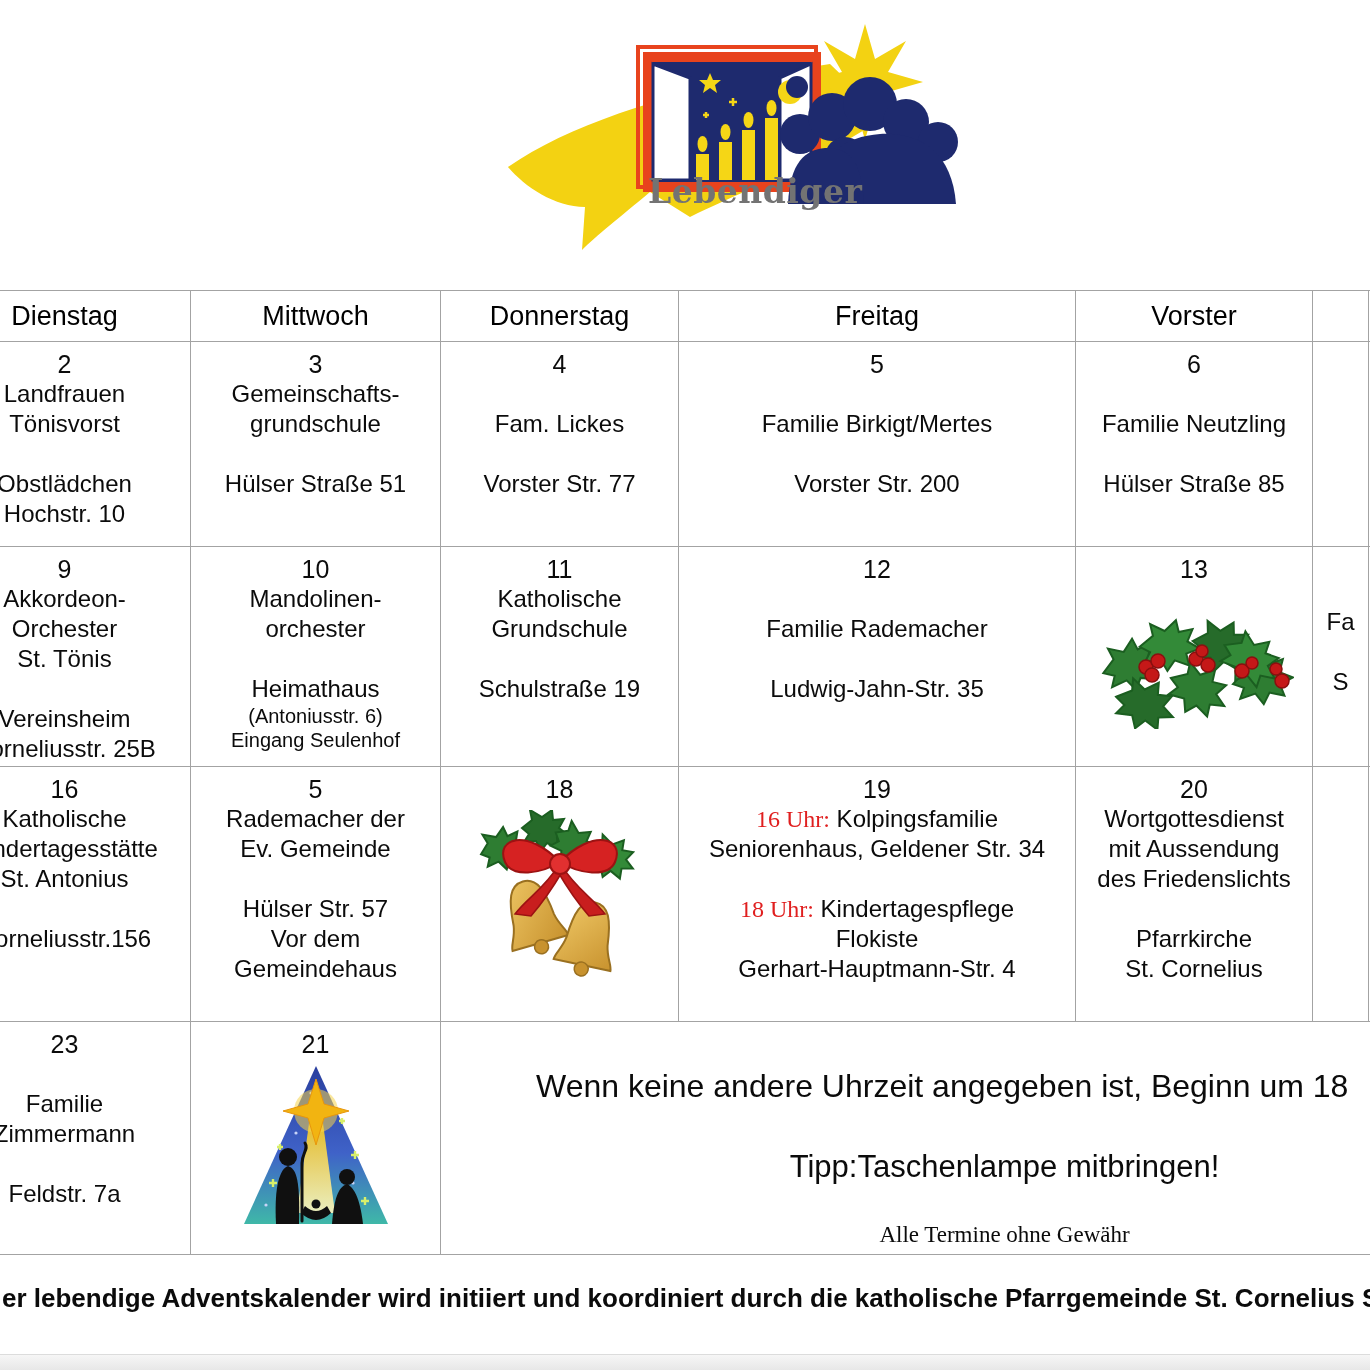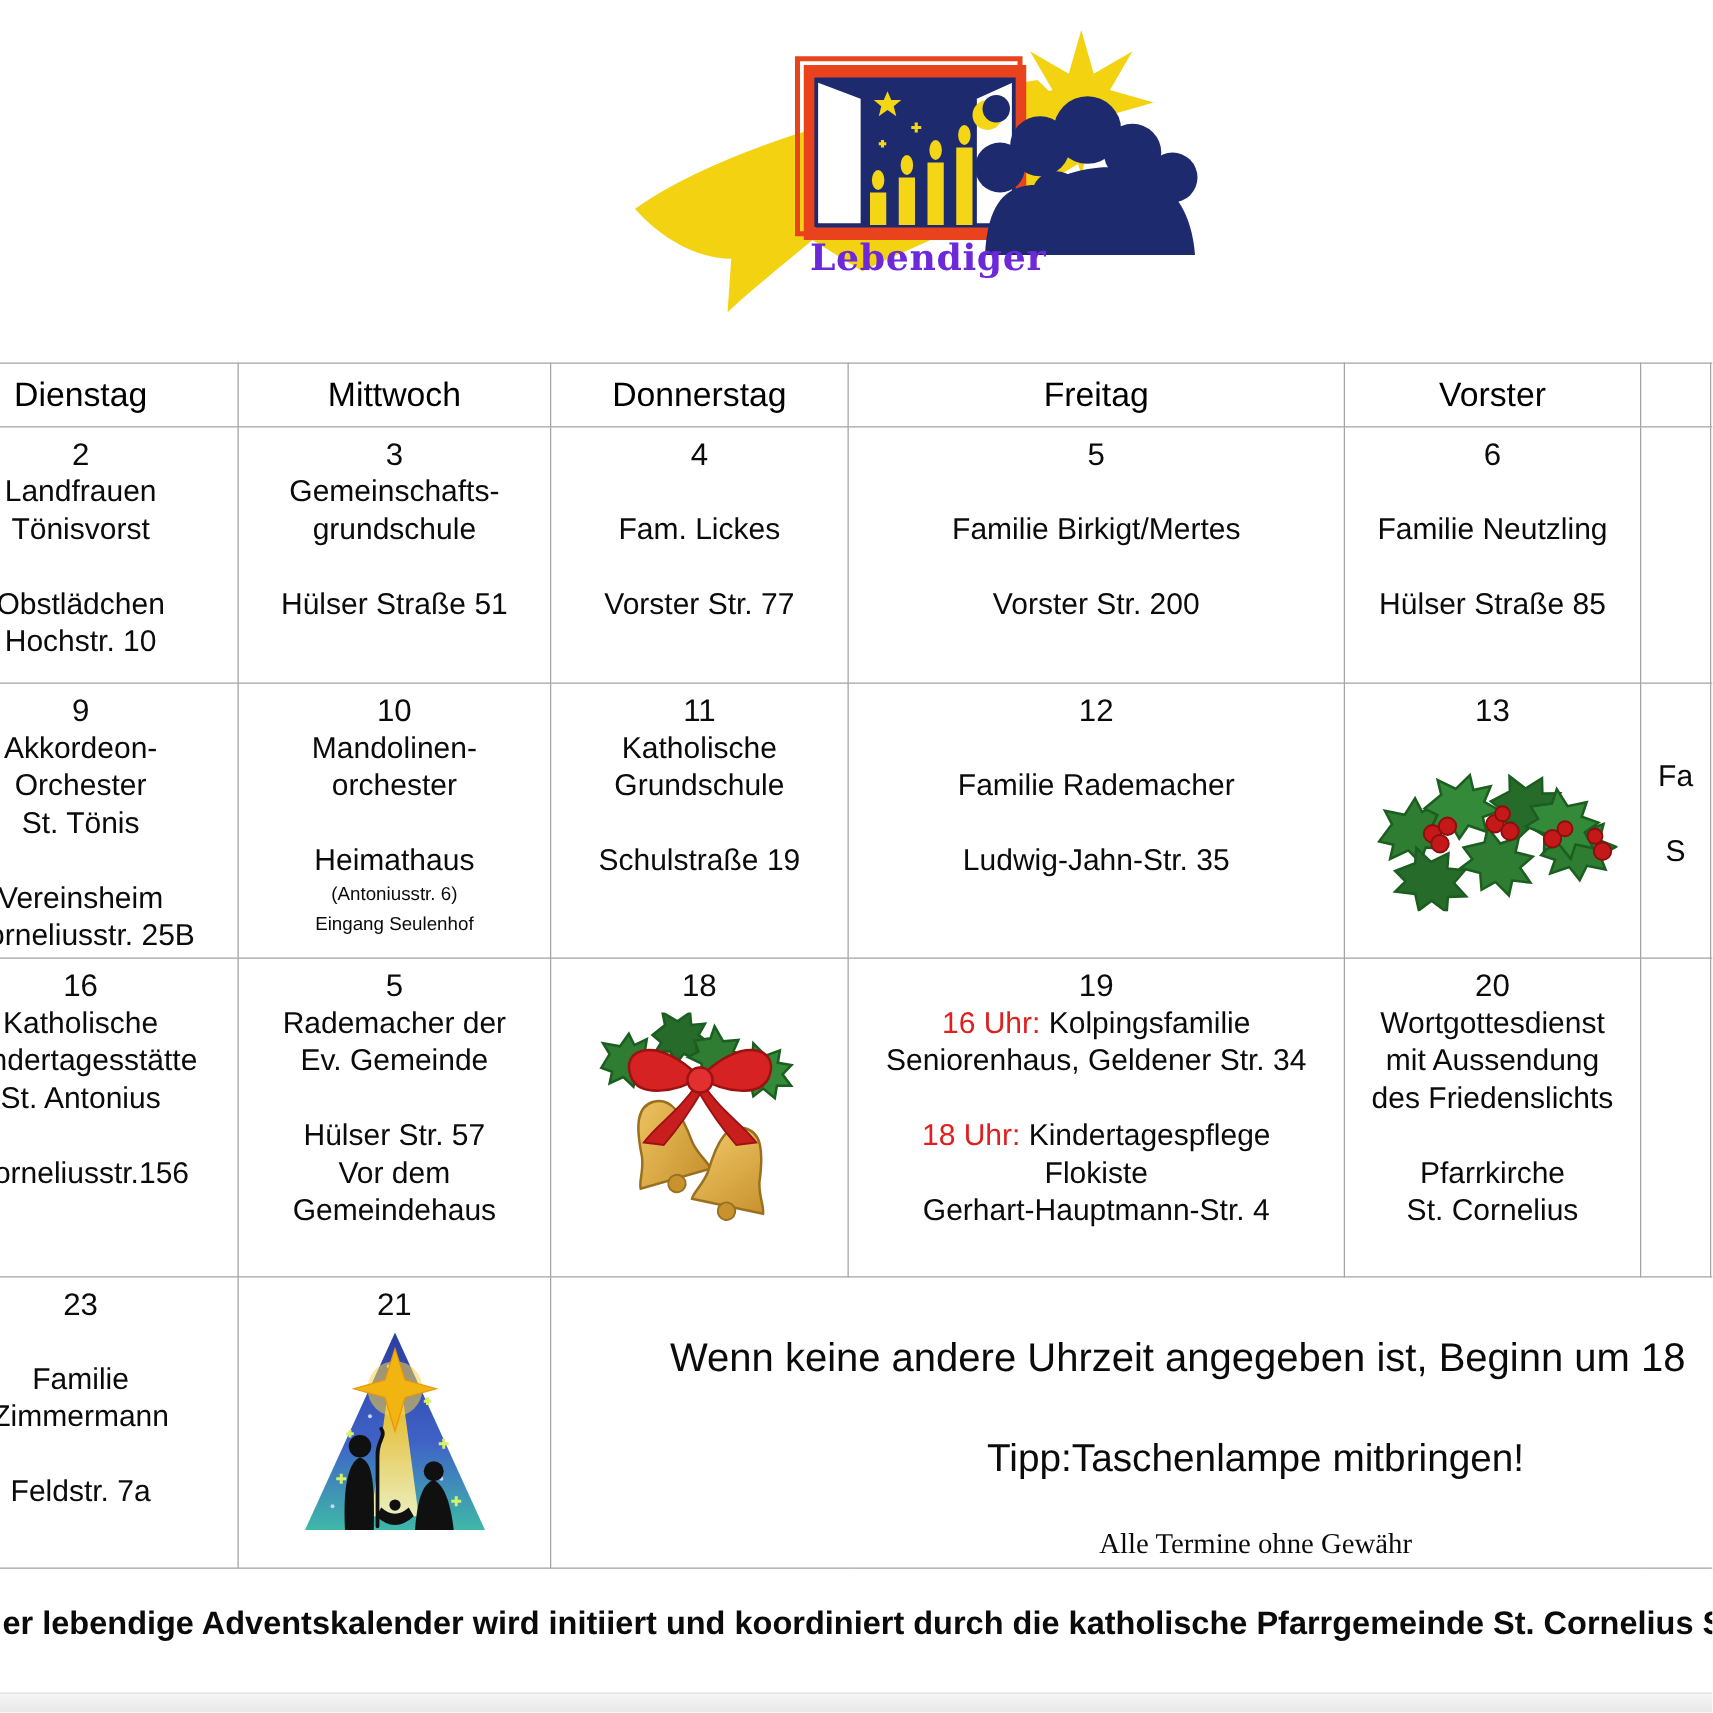--- a/index.html
+++ b/index.html
@@ -1,30 +1,30 @@
 <!DOCTYPE html>
 <html><head>
 <meta charset="utf-8">
 <style>
   html,body{margin:0;padding:0;background:#fff;}
   #viewport{position:relative;width:1370px;height:1370px;overflow:hidden;background:#ffffff;
     font-family:"Liberation Sans", sans-serif;color:#0b0b0b;}
   
   .logo{position:absolute;left:500px;top:22px;width:480px;height:250px;}
   .logo svg{position:absolute;left:0;top:0;}
-  .logo-text{position:absolute;left:148px;top:165px;line-height:38px;
-    font-family:"DejaVu Serif", serif;font-weight:bold;font-size:29px;color:#6d28d9;letter-spacing:.5px;}
+  .logo-text{position:absolute;left:148px;top:151px;line-height:38px;
+    font-family:"DejaVu Serif", serif;font-weight:bold;font-size:33px;color:#737373;letter-spacing:.5px;}
   
   table.cal{position:absolute;left:-62px;top:290px;border-collapse:collapse;table-layout:fixed;width:1630px;background:#fff;}
   table.cal th, table.cal td{border:1px solid #a3a3a3;padding:0;vertical-align:top;text-align:center;}
   table.cal th{height:50px;vertical-align:middle;font-size:27px;font-weight:normal;color:#000;}
   .daynum{font-size:25px;line-height:30px;margin-top:7px;}
   .line{font-size:24px;line-height:30px;white-space:nowrap;}
-  .line.small{font-size:15px;line-height:24px;}
-  .red{color:#e01f1f;}
+  .line.small{font-size:20px;line-height:24px;}
+  .red{color:#e01f1f;font-family:Liberation Serif, serif;}
   .cellimg{display:flex;justify-content:center;}
   .img-holly{margin-top:25px;}
   .img-bells{margin-top:6px;}
   .img-nativity{margin-top:4px;}
   
   td.note-cell{text-align:center;}
   .note-l1{text-align:left;padding-left:95px;margin-top:44px;font-size:32px;line-height:40px;white-space:nowrap;}
   .note-l2{margin-top:42px;font-size:31px;line-height:38px;}
   .note-l3{margin-top:36px;font-size:23px;font-family:"Liberation Serif", serif;}
   

